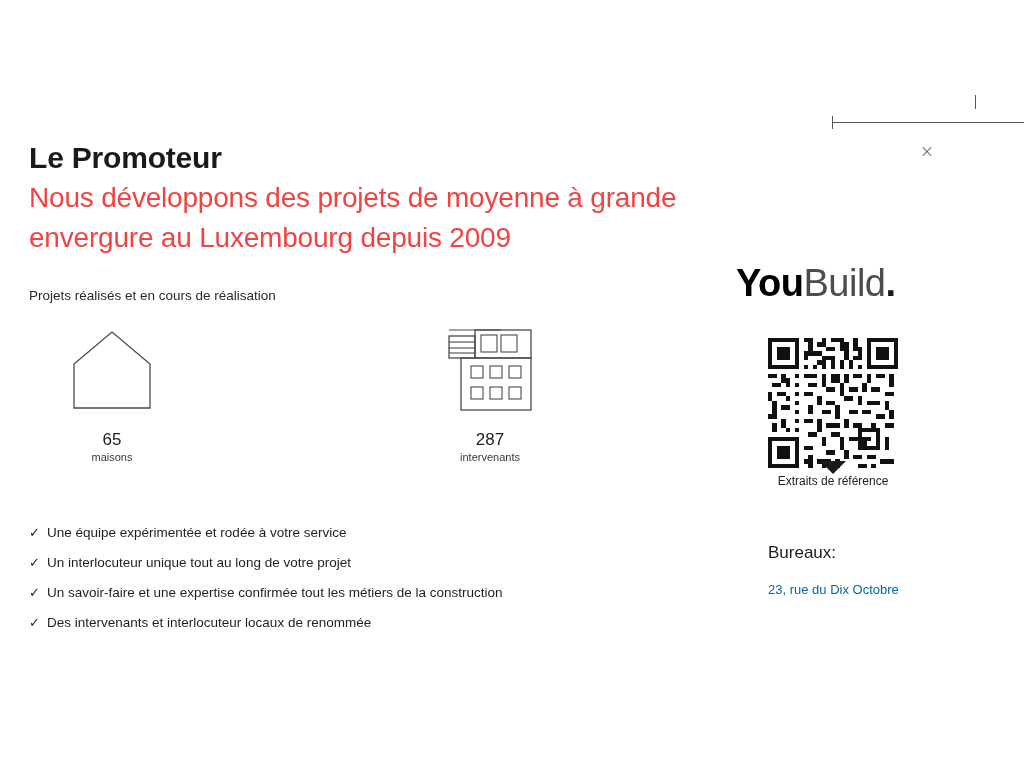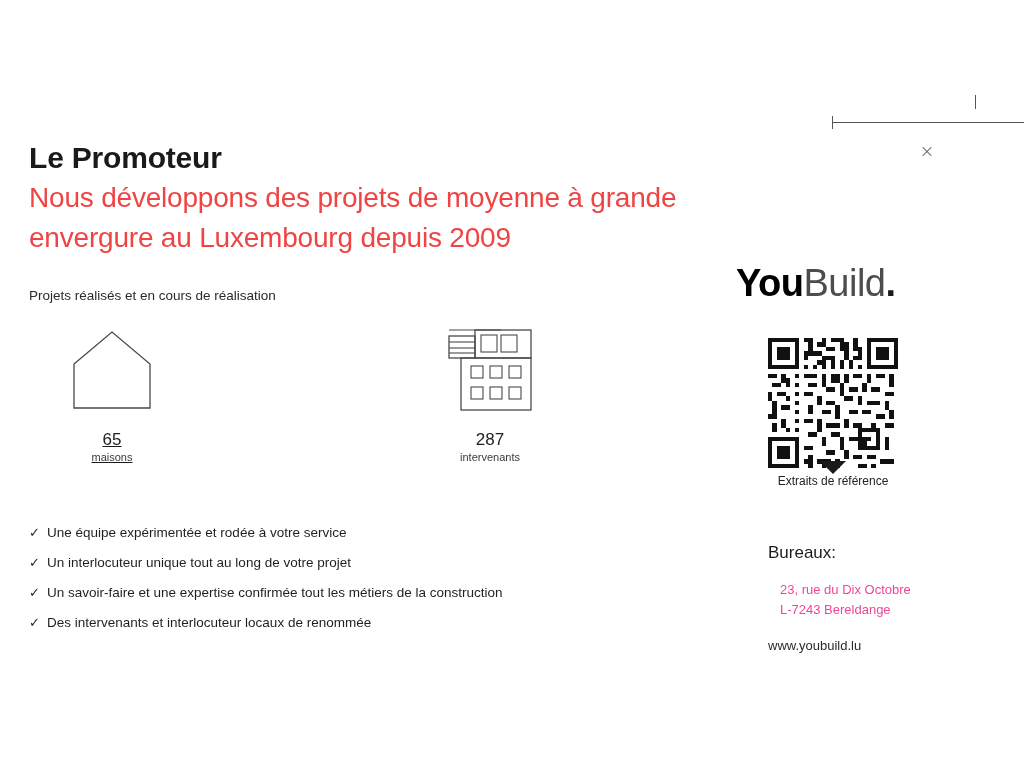--- a/index.html
+++ b/index.html
@@ -105,21 +105,21 @@
     top: 320px;
     width: 520px;
     height: 150px;
   }
   .stat {
     position: absolute;
     top: 0;
     width: 150px;
     text-align: center;
   }
-  .stat.s1 { left: 8px; text-decoration: underline; }
+  .stat.s1 { left: 8px; }
   .stat.s2 { left: 196px; }
   .stat.s3 { left: 386px; }
   .stat .icon {
     height: 96px;
     display: flex;
     align-items: flex-end;
     justify-content: center;
   }
   .stat .value {
     margin-top: 14px;
@@ -209,22 +209,21 @@
     width: 230px;
   }
   .contact .c-title {
     font-size: 17px;
     color: #1c1c1c;
     margin-bottom: 17px;
   }
   .contact .c-line {
     font-size: 13px;
     line-height: 20px;
-    color: #ec4899;
-    margin-left: 12px;
+    color: #0369a1;
   }
   .contact .c-web {
     margin-top: 18px;
     font-size: 13px;
     color: #2a2a2a;
   }
 
   .stroke { fill: none; stroke: #4a4a4a; stroke-width: 1.3; }
   .stroke-thin { fill: none; stroke: #4a4a4a; stroke-width: 1.1; }
 </style>
@@ -443,15 +442,13 @@
         <rect x="27" y="16" width="1" height="2"></rect>
     </g>
   </svg>
 </div>
 <div class="qr-arrow"></div>
 <div class="qr-caption">Extraits de référence</div>
 
 <div class="contact">
   <div class="c-title">Bureaux:</div>
   <div class="c-line">23, rue du Dix Octobre</div>
-  <div class="c-line">L-7243 Bereldange</div>
-  <div class="c-web">www.youbuild.lu</div>
 </div>
 
 </body></html>

